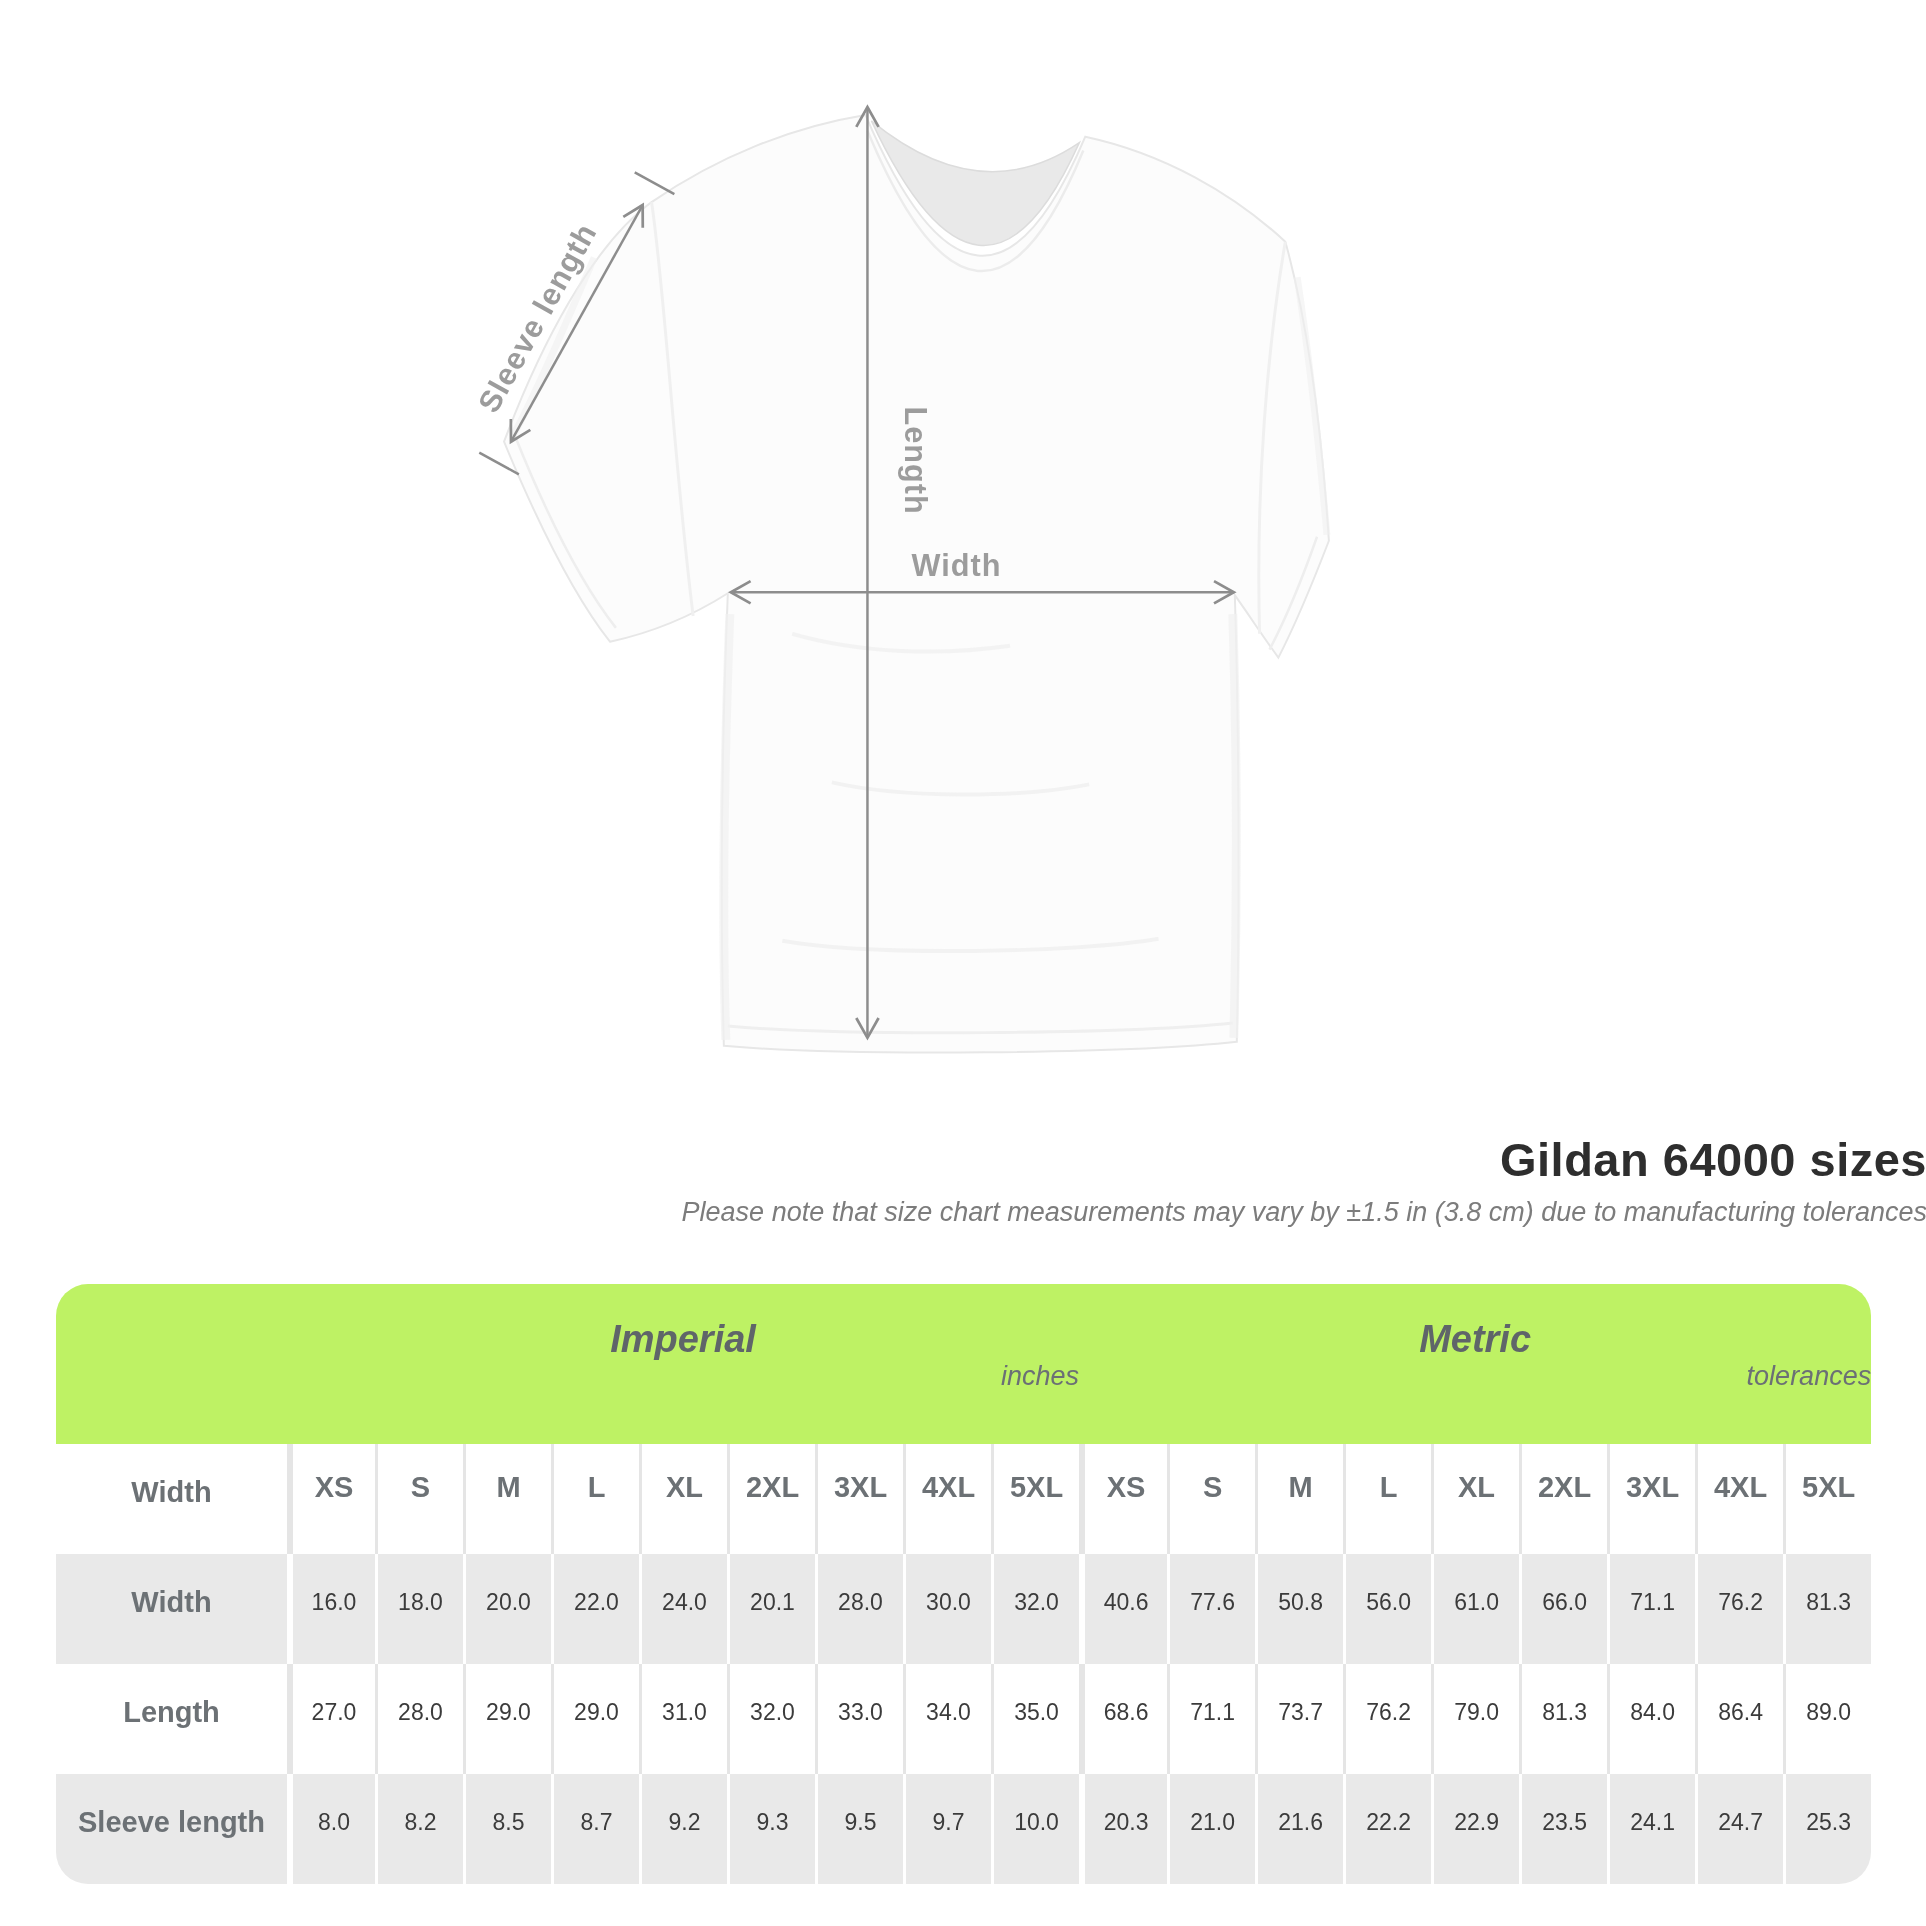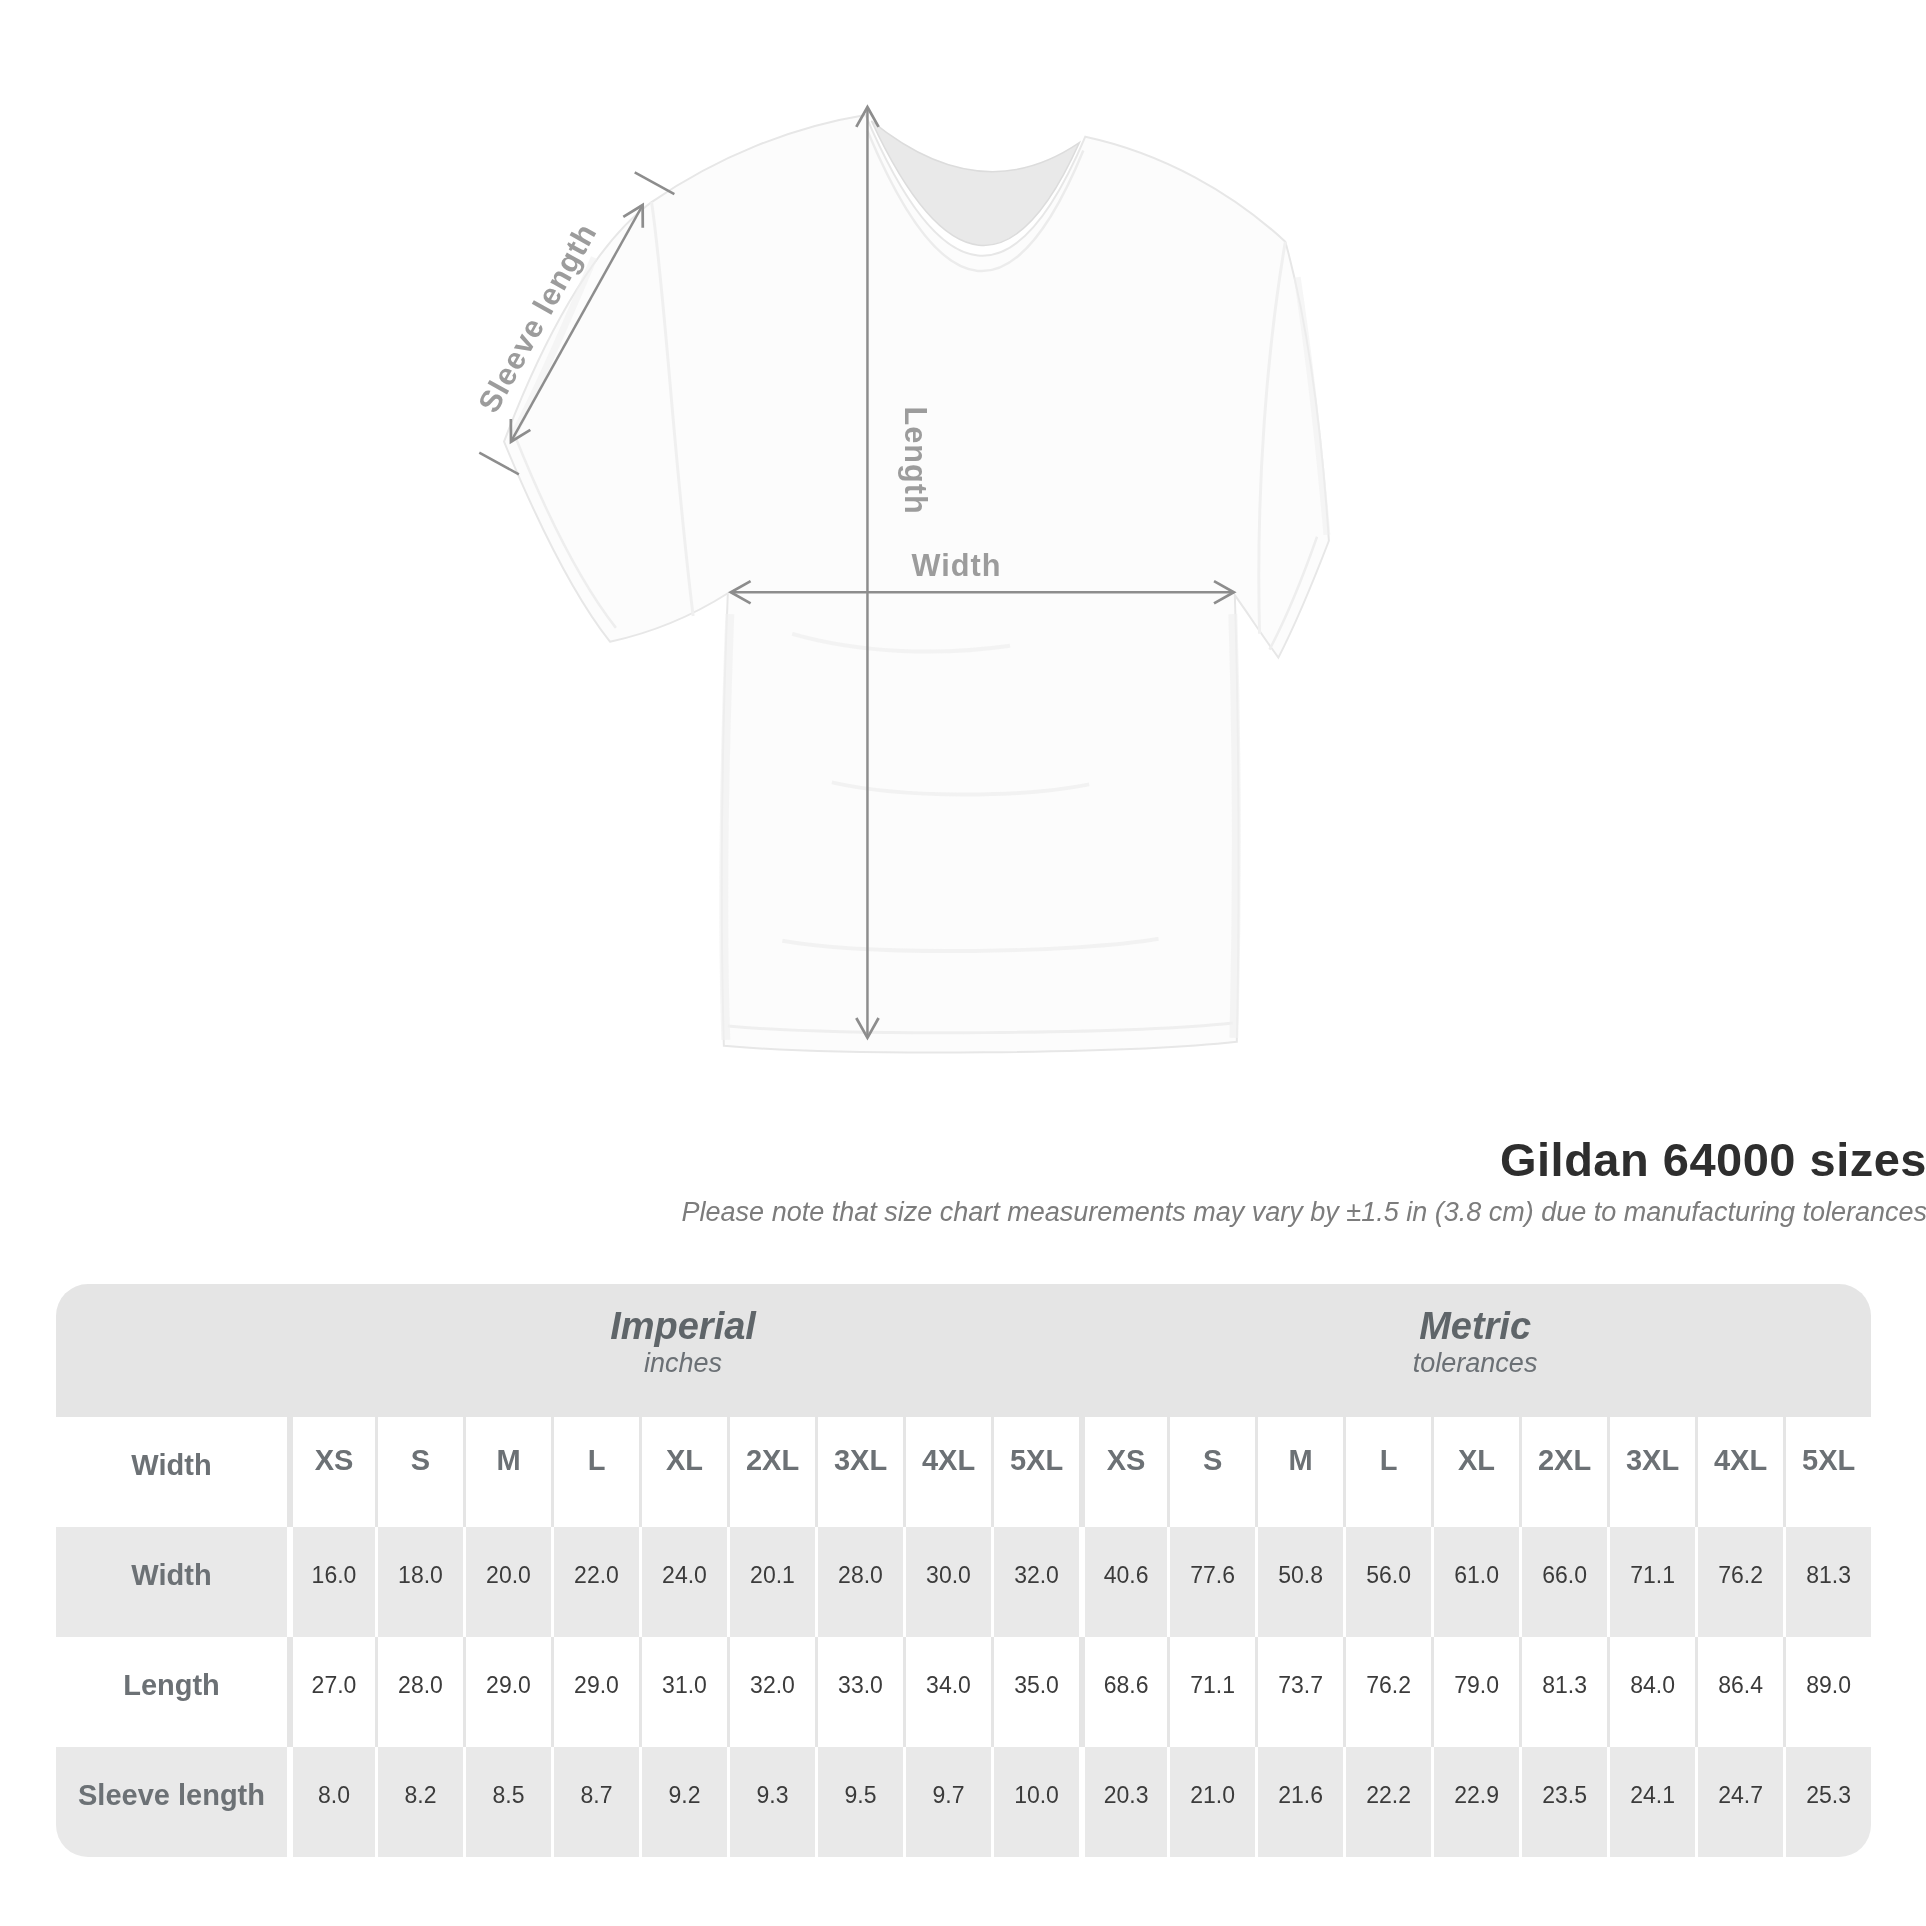--- a/index.html
+++ b/index.html
@@ -18,27 +18,27 @@
   
   .title-block { text-align:right; }
   .title-block h1 { margin-top:4px; font-size:47px; line-height:53px; font-weight:bold; color:#2e2e2e; letter-spacing:0.5px; }
   .title-block p  { margin-top:8px; font-size:27px; line-height:36px; font-style:italic; color:#7c7c7c; }
 
   
   .size-table-wrap { margin:54px 0 0 56px; }
   table.size-table { width:1814px; table-layout:fixed; border-collapse:separate; border-spacing:0; }
   table.size-table td { text-align:center; vertical-align:middle; overflow:hidden; }
 
-  tr.band-row td { height:133px; background:#e5e5e5; }
+  tr.band-row td { height:160px; background:#bef264; }
   td.corner-tl { border-top-left-radius:32px; }
   td.corner-tr { border-top-right-radius:32px; }
   td.corner-bl { border-bottom-left-radius:32px; }
   td.corner-br { border-bottom-right-radius:32px; }
   .g-name { font-size:38px; font-weight:bold; font-style:italic; color:#5f6569; margin-top:2px; }
-  .g-unit { font-size:27px; font-style:italic; color:#6b7075; margin-top:0; }
+  .g-unit { font-size:27px; font-style:italic; color:#6b7075; margin-top:0;text-align:right; }
   tr.band-row td { vertical-align:middle; padding-bottom:20px; }
 
   tr.data-row td { height:110px; }
   tr.row-white td { background:#ffffff; }
   tr.row-gray  td { background:#e9e9e9; }
 
   td.v { border-left:3px solid transparent; }
   tr.row-white td.v { border-left-color:#e5e5e5; }
   tr.row-gray  td.v { border-left-color:#ffffff; }
   td.v.grp { border-left-width:6px; }

